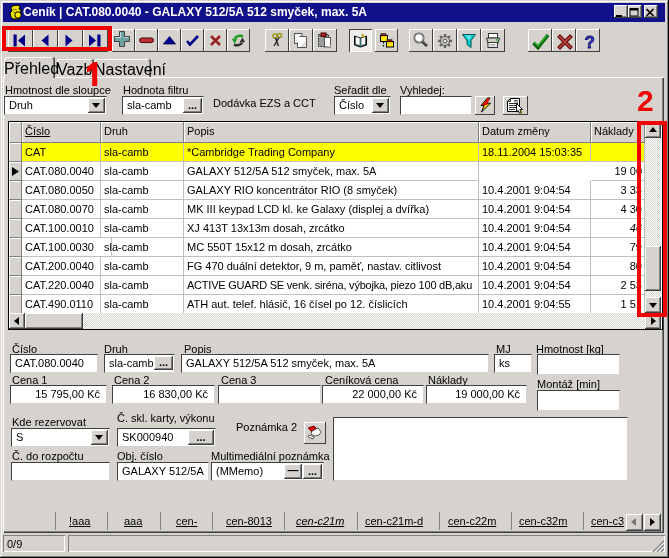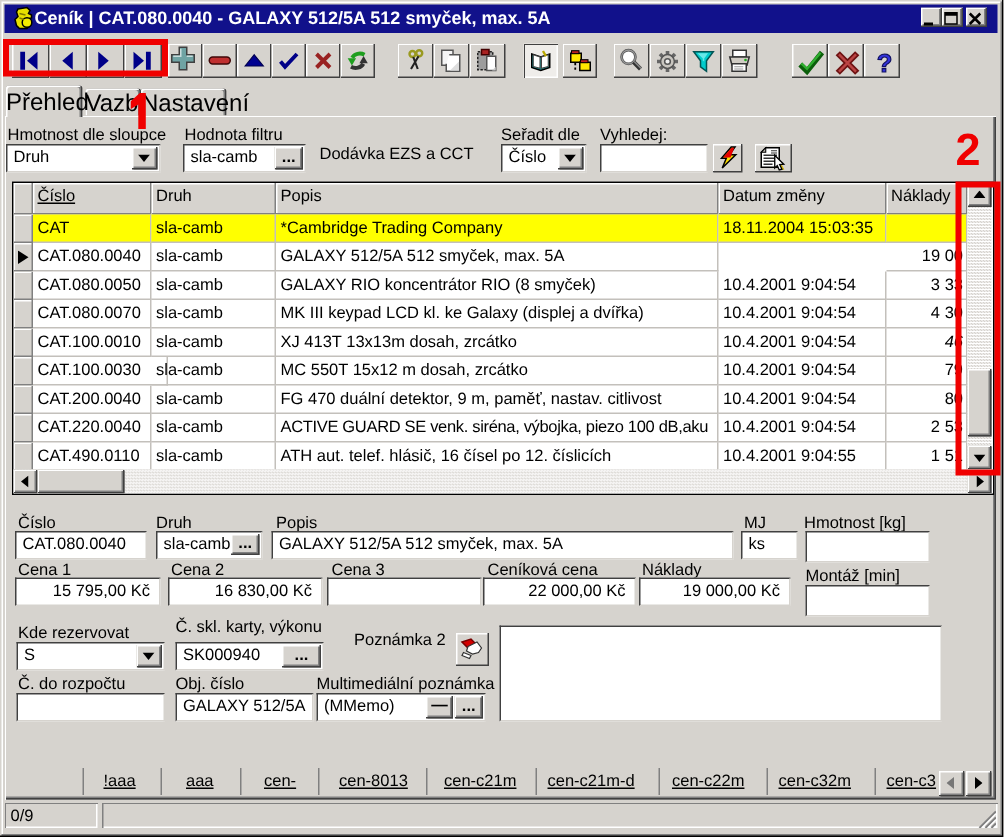--- a/index.html
+++ b/index.html
@@ -451,21 +451,21 @@
   <div id="bottomtabs">
     <div class="tsep" style="left:55px;"></div>
     <div class="tablink" style="left:69px;">!aaa</div>
     <div class="tsep" style="left:107px;"></div>
     <div class="tablink" style="left:124px;">aaa</div>
     <div class="tsep" style="left:160px;"></div>
     <div class="tablink" style="left:176px;">cen-</div>
     <div class="tsep" style="left:212px;"></div>
     <div class="tablink" style="left:226px;">cen-8013</div>
     <div class="tsep" style="left:284px;"></div>
-    <div class="tablink" style="left:296px;">cen-c21m</div>
+    <div class="tablink" style="left:296px;font-style:italic;">cen-c21m</div>
     <div class="tsep" style="left:357px;"></div>
     <div class="tablink" style="left:365px;">cen-c21m-d</div>
     <div class="tsep" style="left:439px;"></div>
     <div class="tablink" style="left:448px;">cen-c22m</div>
     <div class="tsep" style="left:511px;"></div>
     <div class="tablink" style="left:519px;">cen-c32m</div>
     <div class="tsep" style="left:583px;"></div>
     <div class="tablink" style="left:591px;">cen-c3</div>
     <div class="sbtn" style="left:626px;top:514px;width:17px;height:17px;">
         <svg style="position:absolute;left:5px;top:4px" width="5" height="8">

